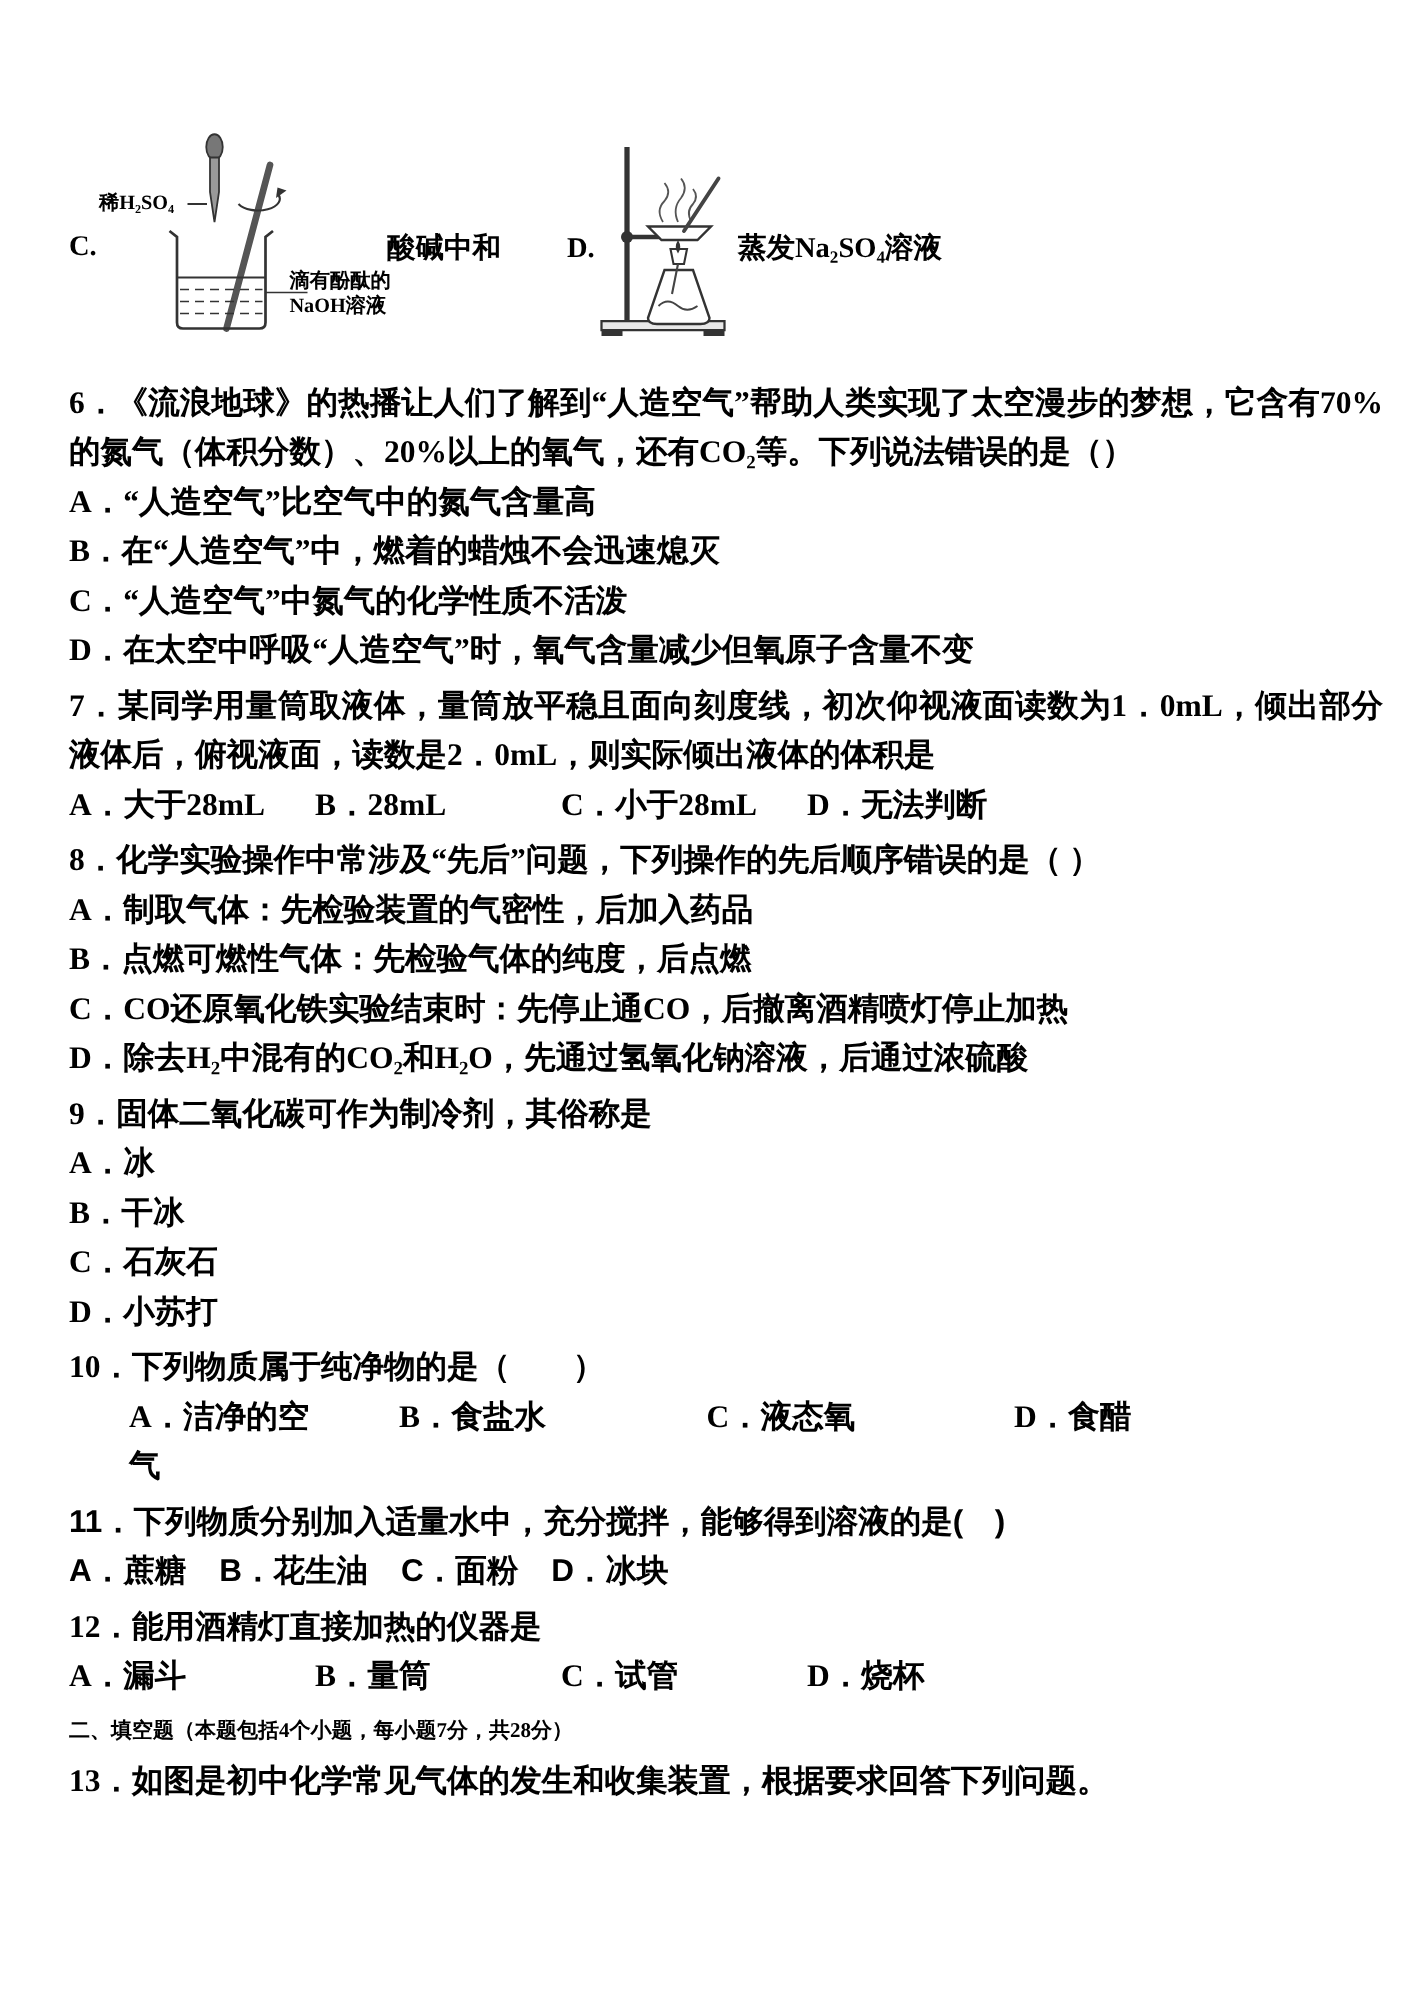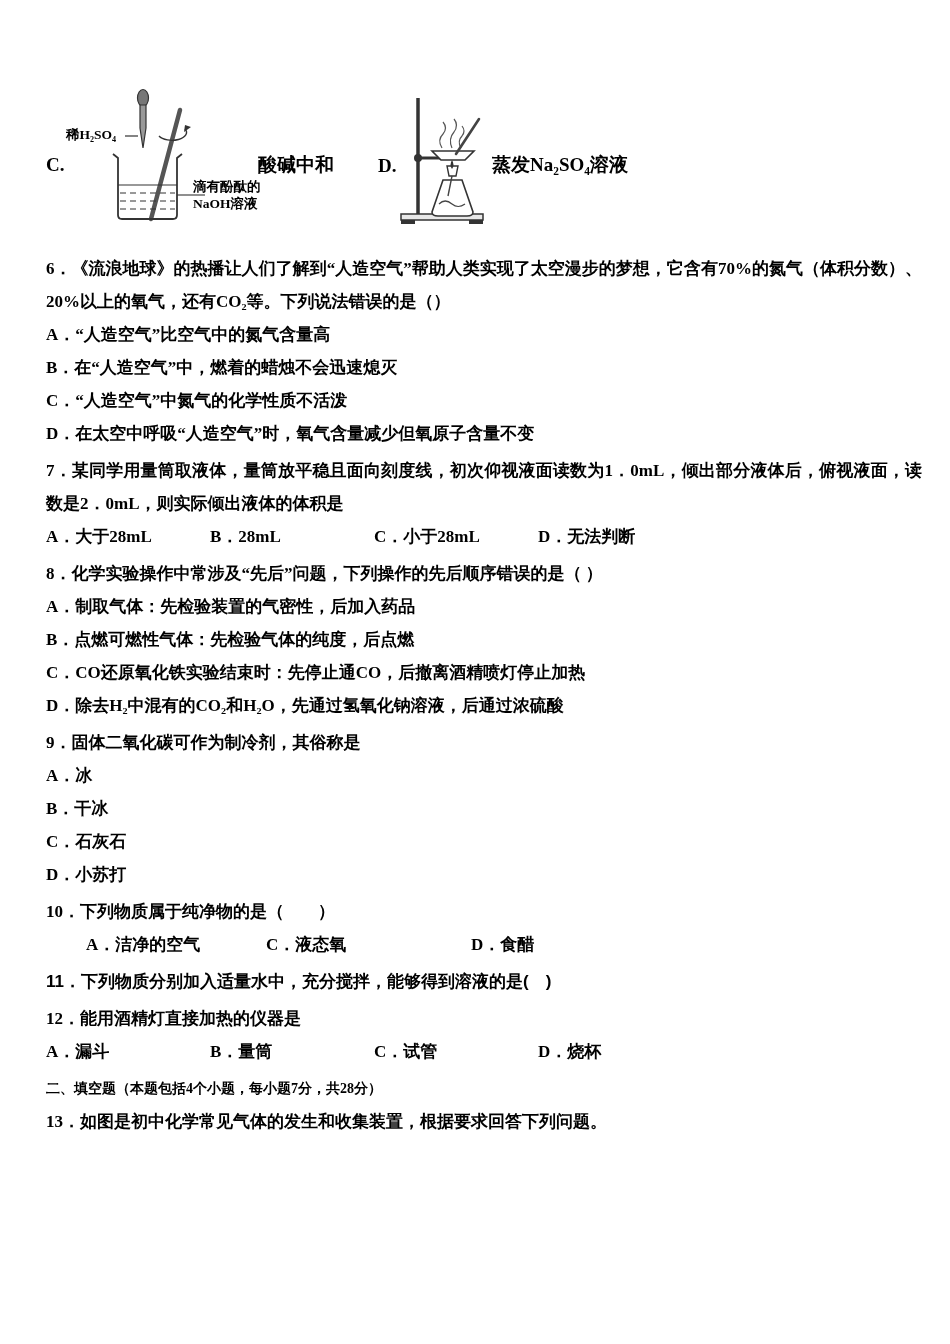--- a/index.html
+++ b/index.html
@@ -13,21 +13,21 @@
   .figure-row{position:relative;height:152px;margin-top:88px;}
   .figure-row > *{position:absolute;}
   .fig-label{font-size:19px;font-weight:700;}
   .fig-caption{font-size:19px;font-weight:700;}
   .small-label{font-size:13.5px;font-weight:700;line-height:17px;white-space:nowrap;}
   svg{display:block;}
   .art path,.art line,.art ellipse,.art circle,.art rect{vector-effect:non-scaling-stroke;}
   
   .qlist{margin-top:12px;}
   .q{margin-top:4px;}
-  .line{font-size:17px;line-height:33px;}
+  .line{font-size:21px;line-height:33px;}
   .justify{text-align:justify;}
   .opt-row{display:flex;}
   .opt-row .col{width:164px;flex:0 0 auto;}
   .opt-row .col:last-child{width:auto;}
   .opt-row.w1 .col{width:140px;margin-left:40px;}
   .opt-row.w1 .col2{width:165px;}
   .opt-row.compact .col{width:auto;margin-right:22px;}
   .sans{font-family:"Liberation Sans","DejaVu Sans",sans-serif;}
   .section-header{font-size:14px;line-height:33px;margin-top:4px;}
 </style>
@@ -134,27 +134,34 @@
       <div class="line">A．冰</div>
       <div class="line">B．干冰</div>
       <div class="line">C．石灰石</div>
       <div class="line">D．小苏打</div>
     </div>
 
     <div class="q">
       <div class="line">10．下列物质属于纯净物的是（　　）</div>
       <div class="line opt-row w1">
         <span class="col">A．洁净的空气</span>
+        <span class="col col2">B．食盐水</span>
         <span class="col col2">C．液态氧</span>
         <span class="col">D．食醋</span>
       </div>
     </div>
 
     <div class="q sans">
       <div class="line">11．下列物质分别加入适量水中，充分搅拌，能够得到溶液的是(　)</div>
+      <div class="line opt-row compact">
+        <span class="col">A．蔗糖</span>
+        <span class="col">B．花生油</span>
+        <span class="col">C．面粉</span>
+        <span class="col">D．冰块</span>
+      </div>
     </div>
 
     <div class="q">
       <div class="line">12．能用酒精灯直接加热的仪器是</div>
       <div class="line opt-row">
         <span class="col">A．漏斗</span>
         <span class="col">B．量筒</span>
         <span class="col">C．试管</span>
         <span class="col">D．烧杯</span>
       </div>

